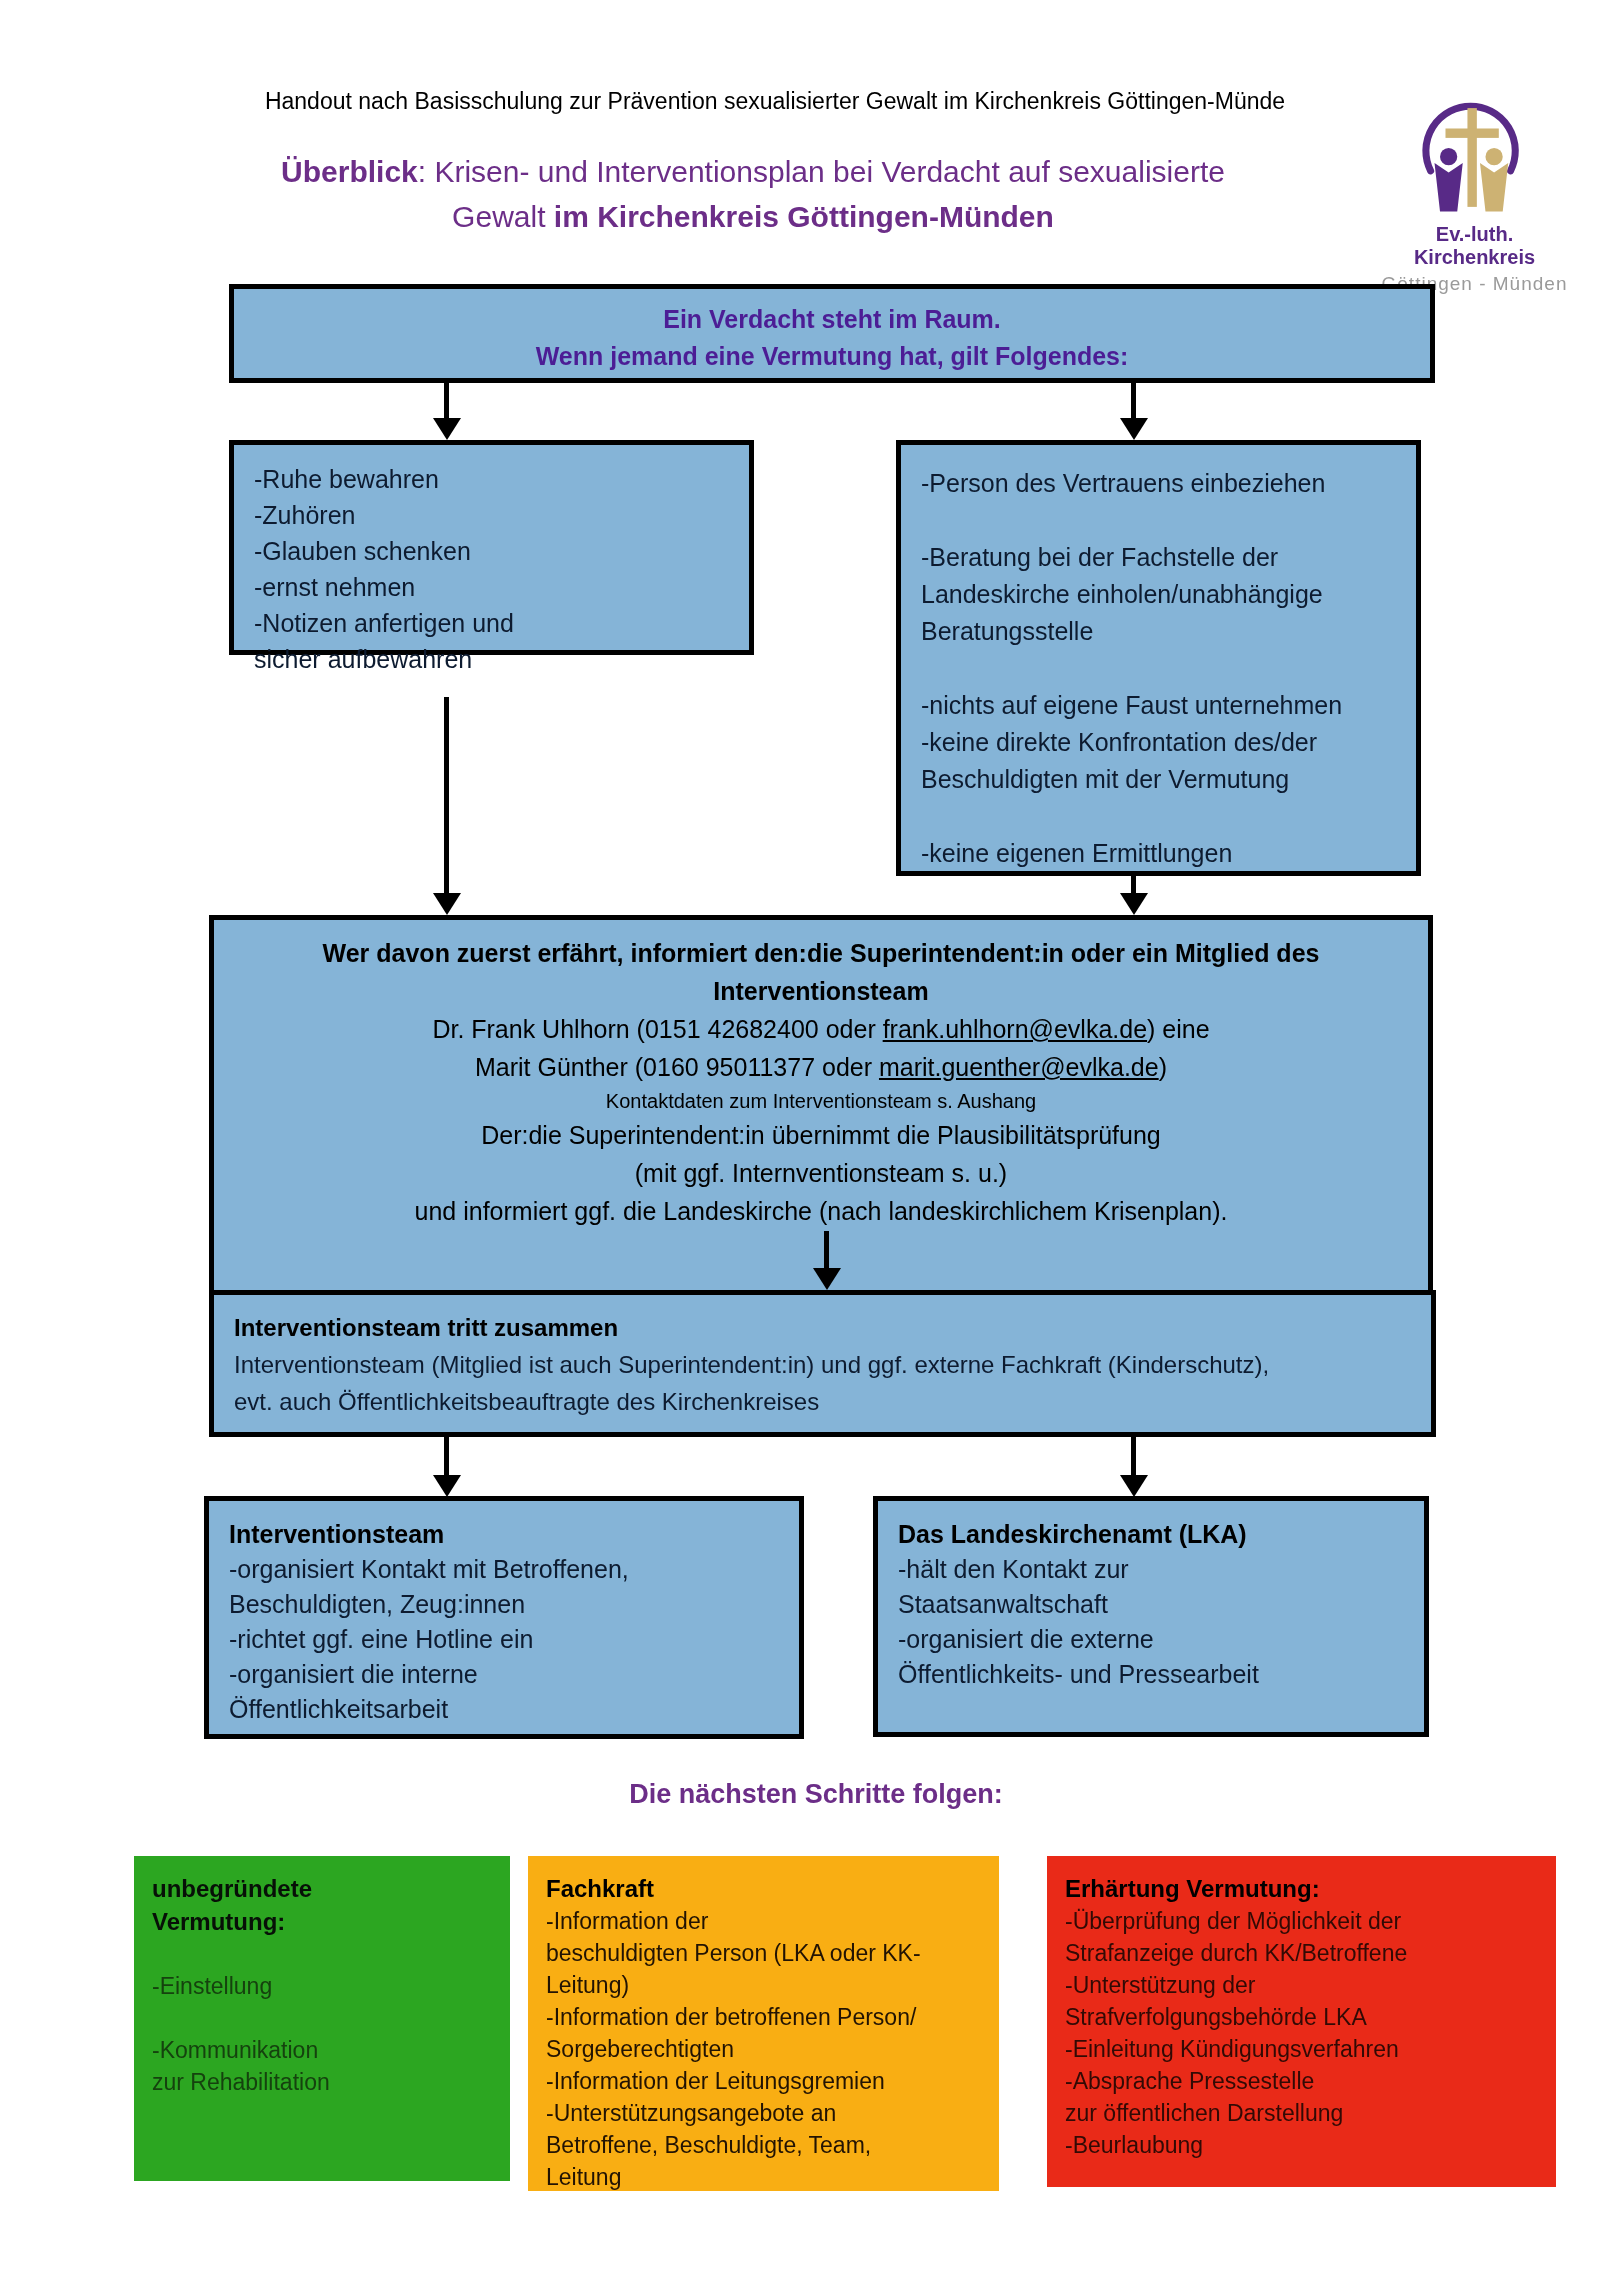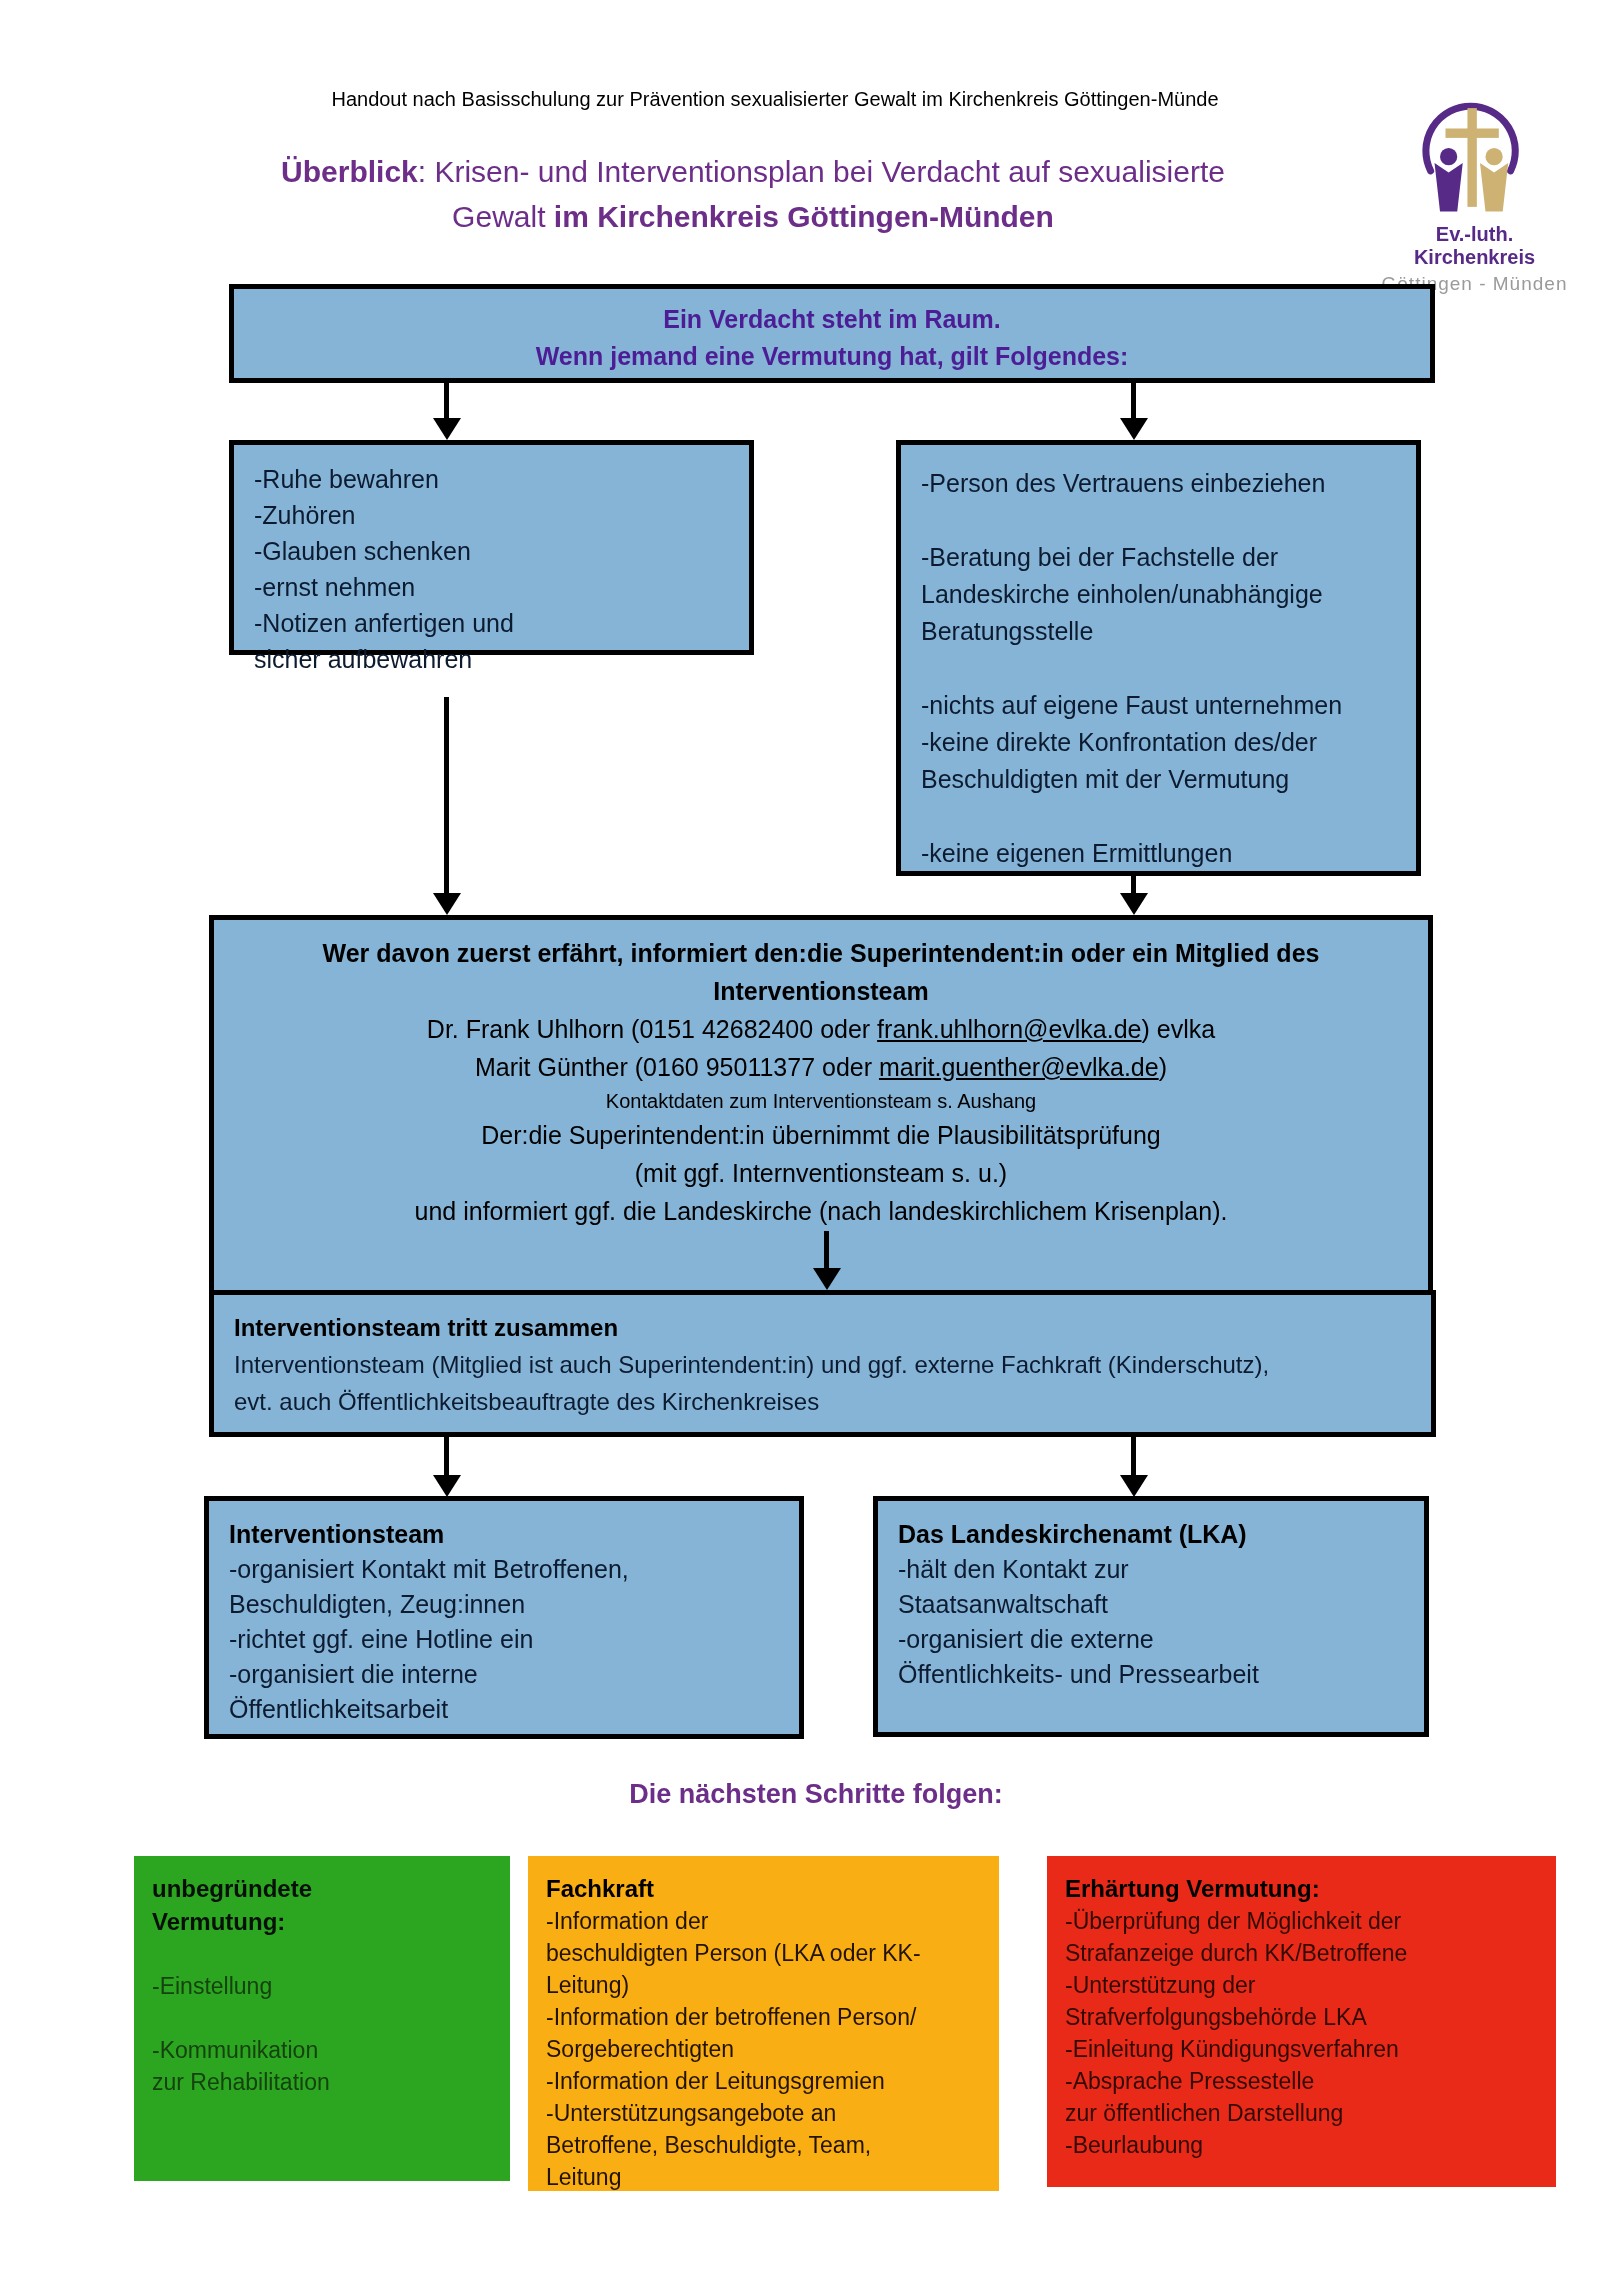--- a/index.html
+++ b/index.html
@@ -4,21 +4,21 @@
 <style>
   html,body{margin:0;padding:0;background:#e8e8e8;}
   #page{
     position:relative;width:1618px;height:2289px;background:#ffffff;
     font-family:"Liberation Sans", sans-serif;overflow:hidden;margin:0 auto;
   }
   .pre{white-space:pre;}
   .abs{position:absolute;}
   .center{text-align:center;}
 
-  .header-line{left:0;top:88px;width:1550px;font-size:20px;color:#000;}
+  .header-line{left:0;top:88px;width:1550px;font-size:23px;color:#000;}
   .title-block{left:0;top:149px;width:1506px;font-size:30px;line-height:45px;color:#6C2E88;}
   .title-block b{font-weight:bold;}
 
   
   .logo{left:1375px;top:94px;width:199px;}
   .logo svg{display:block;margin:0 auto;}
   .logo-org{font-size:20px;font-weight:bold;color:#582A87;text-align:center;margin-top:2px;}
   .logo-region{font-size:19px;color:#9a9a9a;text-align:center;margin-top:4px;letter-spacing:1px;}
 
   
@@ -108,21 +108,21 @@
 Beschuldigten mit der Vermutung
 
 -keine eigenen Ermittlungen</div>
 
   <div class="varrow" style="left:444px;top:697px;height:197px;"></div>
   <div class="varrow" style="left:1131px;top:876px;height:18px;"></div>
 
   <div class="abs bluebox box-inform center">
     <div class="boxhead pre">Wer davon zuerst erfährt, informiert den:die Superintendent:in oder ein Mitglied des
 Interventionsteam</div>
-    <div><span>Dr. Frank Uhlhorn (0151 42682400 oder </span><span class="email">frank.uhlhorn@evlka.de</span><span>) evlka</span></div>
+    <div><span>Dr. Frank Uhlhorn (0151 42682400 oder </span><span class="email">frank.uhlhorn@evlka.de</span><span>) eine</span></div>
     <div><span>Marit Günther (0160 95011377 oder </span><span class="email">marit.guenther@evlka.de</span><span>)</span></div>
     <div class="small-note">Kontaktdaten zum Interventionsteam s. Aushang</div>
     <div>Der:die Superintendent:in übernimmt die Plausibilitätsprüfung</div>
     <div>(mit ggf. Internventionsteam s. u.)</div>
     <div>und informiert ggf. die Landeskirche (nach landeskirchlichem Krisenplan).</div>
   </div>
 
   <div class="varrow" style="left:824px;top:1231px;height:38px;"></div>
 
   <div class="abs bluebox box-teammeets">

